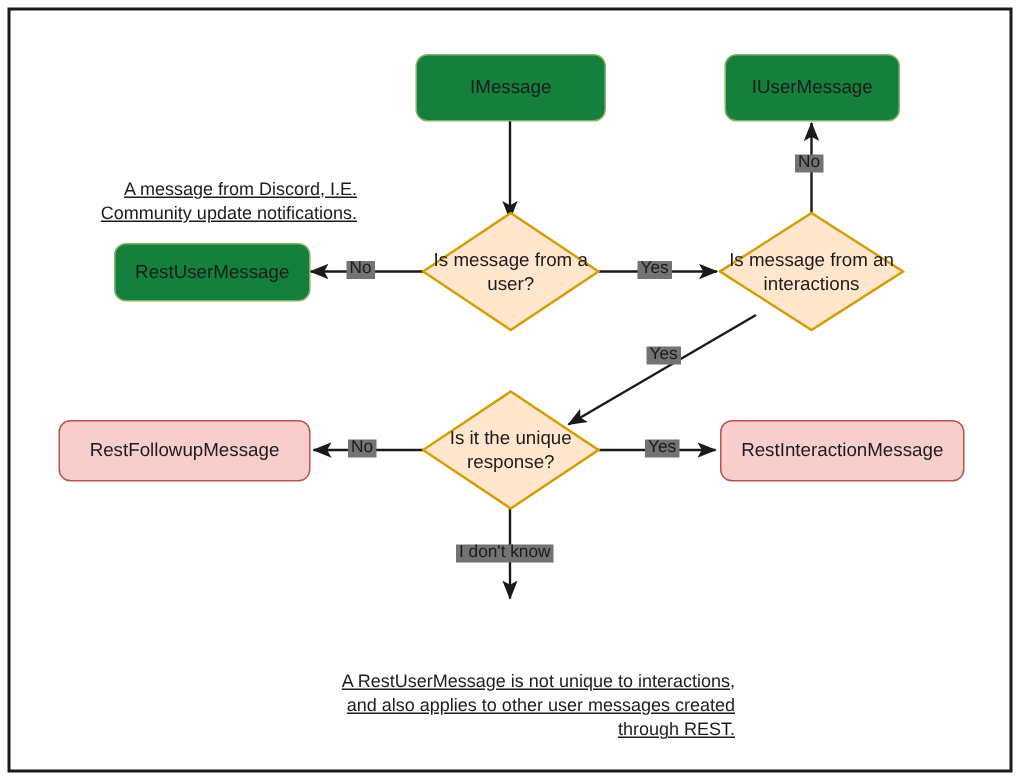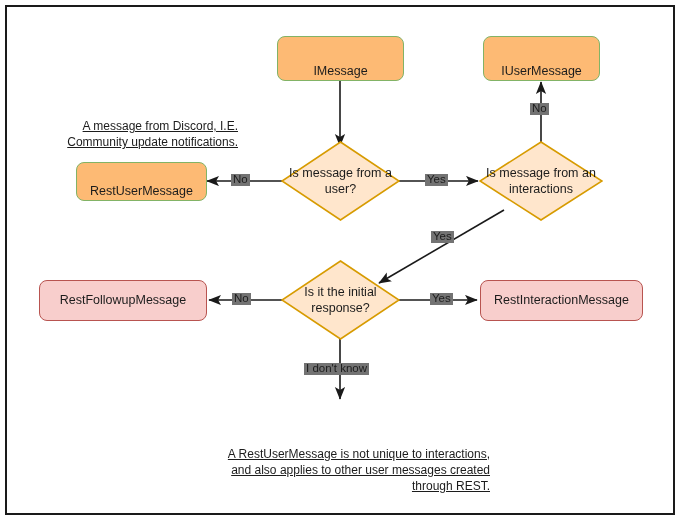--- a/index.html
+++ b/index.html
@@ -47,23 +47,22 @@
     font-size: 12.5px;
     color: #1c1c1c;
     line-height: 1.25;
   }
   .node.box {
     border-radius: 8px;
     border-width: 1.4px;
     border-style: solid;
   }
   .node.green {
-    background: #fdba74;
+    background: #15803d;
     border-color: #82b366;
-    align-items: flex-end;
   }
   .node.pink {
     background: #f8cecc;
     border-color: #b85450;
   }
   .diamond {
     position: absolute;
     box-sizing: border-box;
   }
   .diamond .shape {
@@ -174,21 +173,21 @@
     <svg class="shape" viewBox="0 0 124 80" preserveAspectRatio="none">
       <polygon points="62,1 123,40 62,79 1,40" fill="#ffe6cc" stroke="#d79b00" stroke-width="1.6"></polygon>
     </svg>
     <div class="dlabel">Is message from an interactions</div>
   </div>
 
   <div class="diamond" style="left:281px; top:260px; width:119px; height:80px;">
     <svg class="shape" viewBox="0 0 119 80" preserveAspectRatio="none">
       <polygon points="59.5,1 118,40 59.5,79 1,40" fill="#ffe6cc" stroke="#d79b00" stroke-width="1.6"></polygon>
     </svg>
-    <div class="dlabel">Is it the initial response?</div>
+    <div class="dlabel">Is it the unique response?</div>
   </div>
 
   <div class="edge-label" style="left:231px; top:174px;">No</div>
   <div class="edge-label" style="left:425px; top:174px;">Yes</div>
   <div class="edge-label" style="left:530px; top:103px;">No</div>
   <div class="edge-label" style="left:431px; top:231px;">Yes</div>
   <div class="edge-label" style="left:232px; top:293px;">No</div>
   <div class="edge-label" style="left:430px; top:293px;">Yes</div>
   <div class="edge-label" style="left:304px; top:363px;">I don't know</div>
 

